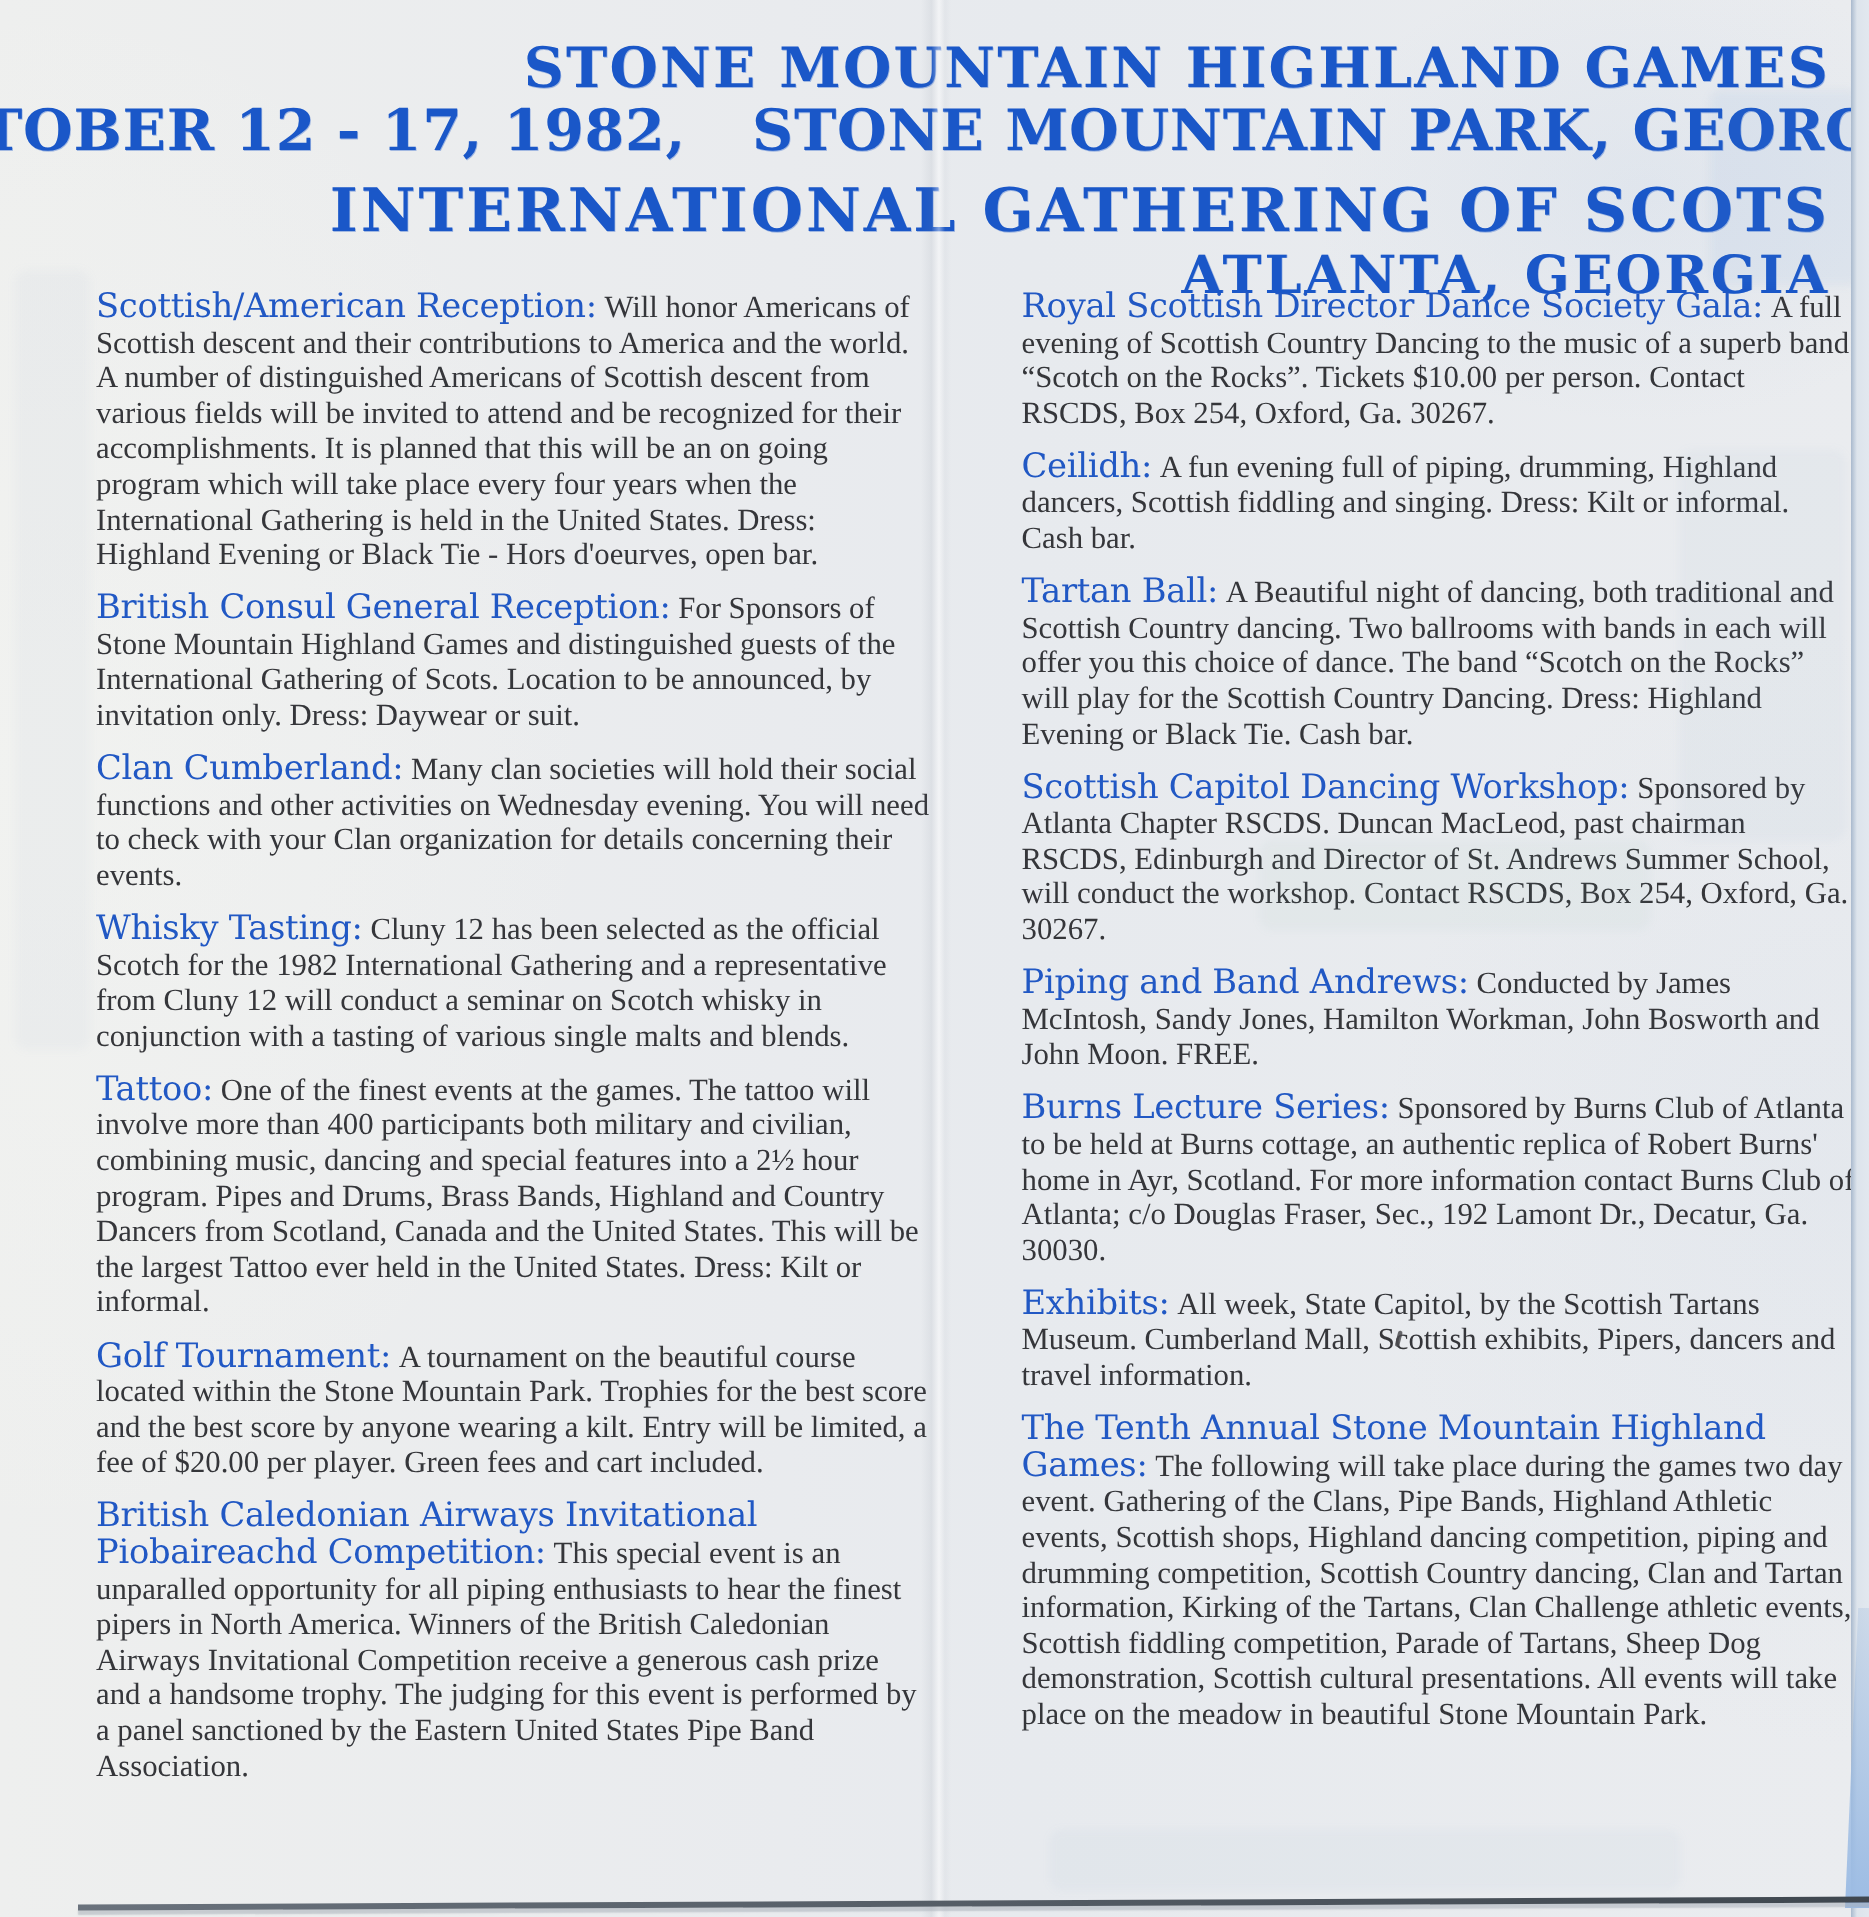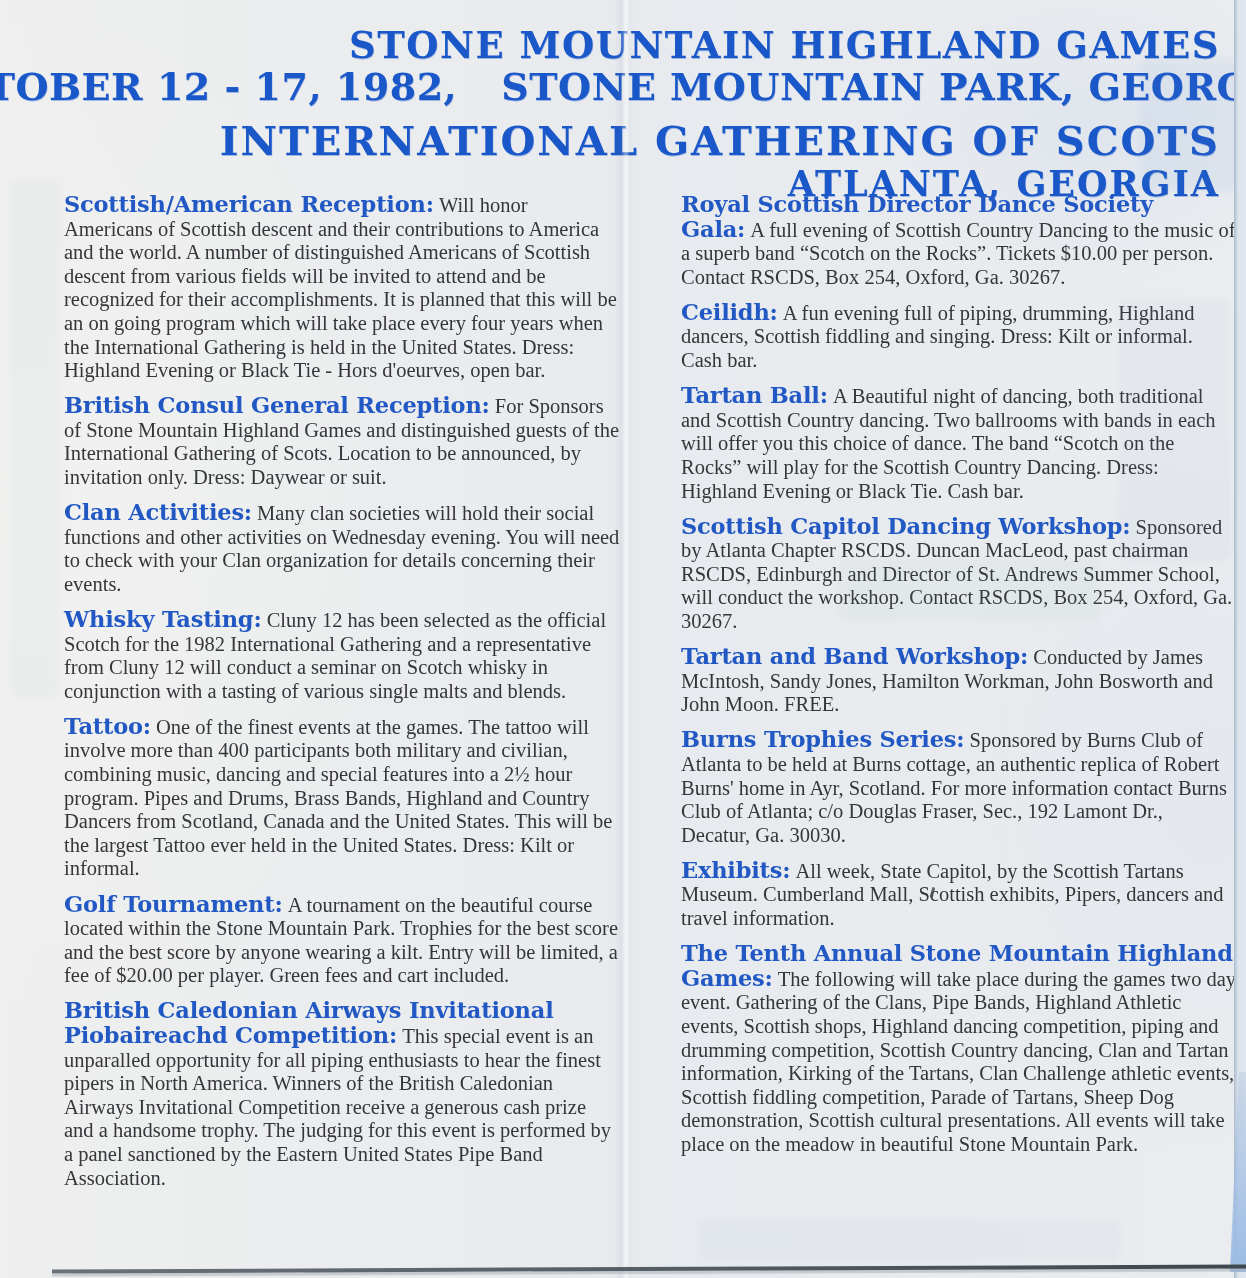--- a/index.html
+++ b/index.html
@@ -39,21 +39,21 @@
     position: absolute; top: 193px; width: 556px;
     color: #35363a;
     font-size: 20.5px; line-height: 23.6px;
     text-align: left;
   }
   #col-left  { left: 64px;  }
   #col-right { left: 681px; }
   .section { margin: 0 0 11.5px 0; }
   .sec-head {
     font-family: "DejaVu Serif", serif;
-    font-weight: bold;
+    font-weight: normal;
     font-size: 22.5px;
     color: #2158c4;
     letter-spacing: -0.2px;
   }
   .sec-body { font-family: "Liberation Serif", serif; text-align: center; }
 
   
   .fold {
     position: absolute; left: 614px; top: 0; width: 20px; height: 100%;
     background: linear-gradient(90deg, transparent 0%, rgba(120,132,148,0.10) 35%,
@@ -99,33 +99,33 @@
       <span>OCTOBER 12 - 17, 1982,</span>
       <span>STONE MOUNTAIN PARK, GEORGIA</span>
     </div>
     <div class="title-line t3">INTERNATIONAL GATHERING OF SCOTS</div>
     <div class="title-line t4">ATLANTA, GEORGIA</div>
   </div>
 
   <div class="col" id="col-left">
       <p class="section"><span class="sec-head">Scottish/American Reception:</span><span class="sec-body">&nbsp;Will honor Americans of Scottish descent and their contributions to America and the world. A number of distinguished Americans of Scottish descent from various fields will be invited to attend and be recognized for their accomplishments. It is planned that this will be an on going program which will take place every four years when the International Gathering is held in the United States. Dress: Highland Evening or Black Tie - Hors d'oeurves, open bar.</span></p>
       <p class="section"><span class="sec-head">British Consul General Reception:</span><span class="sec-body">&nbsp;For Sponsors of Stone Mountain Highland Games and distinguished guests of the International Gathering of Scots. Location to be announced, by invitation only. Dress: Daywear or suit.</span></p>
-      <p class="section"><span class="sec-head">Clan Activities:</span><span class="sec-body">&nbsp;Many clan societies will hold their social functions and other activities on Wednesday evening. You will need to check with your Clan organization for details concerning their events.</span></p>
+      <p class="section"><span class="sec-head">Clan Cumberland:</span><span class="sec-body">&nbsp;Many clan societies will hold their social functions and other activities on Wednesday evening. You will need to check with your Clan organization for details concerning their events.</span></p>
       <p class="section"><span class="sec-head">Whisky Tasting:</span><span class="sec-body">&nbsp;Cluny 12 has been selected as the official Scotch for the 1982 International Gathering and a representative from Cluny 12 will conduct a seminar on Scotch whisky in conjunction with a tasting of various single malts and blends.</span></p>
       <p class="section"><span class="sec-head">Tattoo:</span><span class="sec-body">&nbsp;One of the finest events at the games. The tattoo will involve more than 400 participants both military and civilian, combining music, dancing and special features into a 2½ hour program. Pipes and Drums, Brass Bands, Highland and Country Dancers from Scotland, Canada and the United States. This will be the largest Tattoo ever held in the United States. Dress: Kilt or informal.</span></p>
       <p class="section"><span class="sec-head">Golf Tournament:</span><span class="sec-body">&nbsp;A tournament on the beautiful course located within the Stone Mountain Park. Trophies for the best score and the best score by anyone wearing a kilt. Entry will be limited, a fee of $20.00 per player. Green fees and cart included.</span></p>
       <p class="section"><span class="sec-head">British Caledonian Airways Invitational Piobaireachd Competition:</span><span class="sec-body">&nbsp;This special event is an unparalled opportunity for all piping enthusiasts to hear the finest pipers in North America. Winners of the British Caledonian Airways Invitational Competition receive a generous cash prize and a handsome trophy. The judging for this event is performed by a panel sanctioned by the Eastern United States Pipe Band Association.</span></p>
     </div>
   <div class="col" id="col-right">
       <p class="section"><span class="sec-head">Royal Scottish Director Dance Society Gala:</span><span class="sec-body">&nbsp;A full evening of Scottish Country Dancing to the music of a superb band “Scotch on the Rocks”. Tickets $10.00 per person. Contact RSCDS, Box 254, Oxford, Ga. 30267.</span></p>
       <p class="section"><span class="sec-head">Ceilidh:</span><span class="sec-body">&nbsp;A fun evening full of piping, drumming, Highland dancers, Scottish fiddling and singing. Dress: Kilt or informal. Cash bar.</span></p>
       <p class="section"><span class="sec-head">Tartan Ball:</span><span class="sec-body">&nbsp;A Beautiful night of dancing, both traditional and Scottish Country dancing. Two ballrooms with bands in each will offer you this choice of dance. The band “Scotch on the Rocks” will play for the Scottish Country Dancing. Dress: Highland Evening or Black Tie. Cash bar.</span></p>
       <p class="section"><span class="sec-head">Scottish Capitol Dancing Workshop:</span><span class="sec-body">&nbsp;Sponsored by Atlanta Chapter RSCDS. Duncan MacLeod, past chairman RSCDS, Edinburgh and Director of St. Andrews Summer School, will conduct the workshop. Contact RSCDS, Box 254, Oxford, Ga. 30267.</span></p>
-      <p class="section"><span class="sec-head">Tartan and Band Workshop:</span><span class="sec-body">&nbsp;Conducted by James McIntosh, Sandy Jones, Hamilton Workman, John Bosworth and John Moon. FREE.</span></p>
-      <p class="section"><span class="sec-head">Burns Trophies Series:</span><span class="sec-body">&nbsp;Sponsored by Burns Club of Atlanta to be held at Burns cottage, an authentic replica of Robert Burns' home in Ayr, Scotland. For more information contact Burns Club of Atlanta; c/o Douglas Fraser, Sec., 192 Lamont Dr., Decatur, Ga. 30030.</span></p>
+      <p class="section"><span class="sec-head">Piping and Band Andrews:</span><span class="sec-body">&nbsp;Conducted by James McIntosh, Sandy Jones, Hamilton Workman, John Bosworth and John Moon. FREE.</span></p>
+      <p class="section"><span class="sec-head">Burns Lecture Series:</span><span class="sec-body">&nbsp;Sponsored by Burns Club of Atlanta to be held at Burns cottage, an authentic replica of Robert Burns' home in Ayr, Scotland. For more information contact Burns Club of Atlanta; c/o Douglas Fraser, Sec., 192 Lamont Dr., Decatur, Ga. 30030.</span></p>
       <p class="section"><span class="sec-head">Exhibits:</span><span class="sec-body">&nbsp;All week, State Capitol, by the Scottish Tartans Museum. Cumberland Mall, Scottish exhibits, Pipers, dancers and travel information.</span></p>
       <p class="section"><span class="sec-head">The Tenth Annual Stone Mountain Highland Games:</span><span class="sec-body">&nbsp;The following will take place during the games two day event. Gathering of the Clans, Pipe Bands, Highland Athletic events, Scottish shops, Highland dancing competition, piping and drumming competition, Scottish Country dancing, Clan and Tartan information, Kirking of the Tartans, Clan Challenge athletic events, Scottish fiddling competition, Parade of Tartans, Sheep Dog demonstration, Scottish cultural presentations. All events will take place on the meadow in beautiful Stone Mountain Park.</span></p>
     </div>
 
   <div class="ghost g1"></div>
   <div class="ghost g2"></div>
   <div class="ghost g3"></div>
   <div class="ghost g4"></div>
   <div class="ghost g5"></div>
   <div class="fold"></div>

